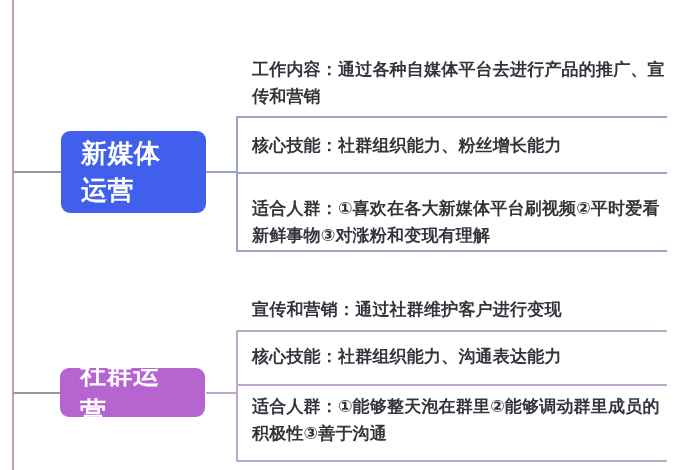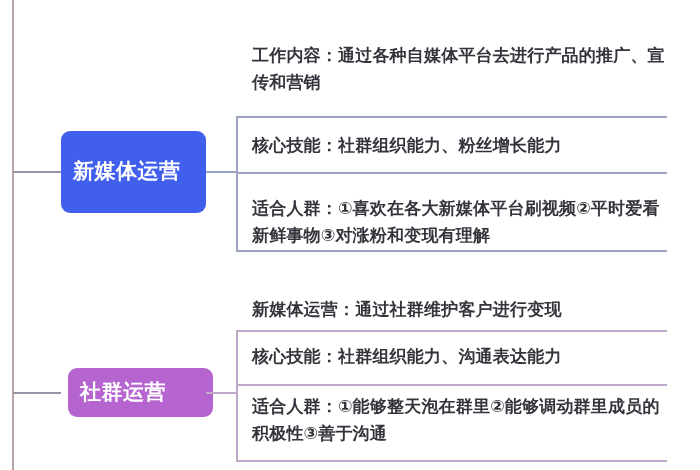--- a/index.html
+++ b/index.html
@@ -39,22 +39,22 @@
   }
 
   
   .node {
     position: absolute;
     box-sizing: border-box;
     border-radius: 9px;
     color: #ffffff;
     display: flex;
     align-items: center;
-    padding: 6px 12px;
-    font-size: 21px;
+    padding: 6px 20px;
+    font-size: 26px;
     font-weight: 700;
     line-height: 1.42;
     letter-spacing: 0.5px;
   }
   .node-blue   { background: #3f5fec; }
   .node-purple { background: #b564d0; }
 
   
   .node-connector {
     position: absolute;
@@ -99,50 +99,50 @@
   <div class="node node-blue" style="left:61px; top:131px; width:145px; height:82px;">
     <span>新媒体运营</span>
   </div>
 
   <div class="node-connector" style="left:206px; top:171px; width:31px; background:#9aa3c4;"></div>
 
   <div class="branch-group">
 
     <div class="bracket" style="left:236px; top:117px; height:135px; background:#9aa3c4;"></div>
 
-    <div class="row" style="left:238px; top:38px; width:430px; height:62px;justify-content:center;">
+    <div class="row" style="left:238px; top:52px; width:430px; height:62px;justify-content:center;">
       <span>工作内容：通过各种自媒体平台去进行产品的推广、宣传和营销</span>
     </div>
     <div class="divider" style="left:236px; top:116px; width:431px; background:#9aa3c4;"></div>
 
     <div class="row" style="left:238px; top:118px; width:430px; height:54px;">
       <span>核心技能：社群组织能力、粉丝增长能力</span>
     </div>
     <div class="divider" style="left:236px; top:172px; width:431px; background:#9aa3c4;"></div>
 
     <div class="row" style="left:238px; top:174px; width:430px; height:96px;">
       <span>适合人群：①喜欢在各大新媒体平台刷视频②平时爱看新鲜事物③对涨粉和变现有理解</span>
     </div>
     <div class="divider" style="left:236px; top:250px; width:431px; background:#9aa3c4;"></div>
   </div>
 
   <div class="trunk-connector" style="left:13px; top:392px; width:48px;"></div>
 
-  <div class="node node-purple" style="left:68px; top:368px; width:145px; height:49px;">
+  <div class="node node-purple" style="left:60px; top:368px; width:145px; height:49px;">
     <span>社群运营</span>
   </div>
 
   <div class="node-connector" style="left:206px; top:392px; width:31px; background:#c0a8c8;"></div>
 
   <div class="branch-group">
 
     <div class="bracket" style="left:236px; top:331px; height:130px; background:#c0a8c8;"></div>
 
     <div class="row" style="left:238px; top:287px; width:430px; height:44px;">
-      <span>新媒体运营：通过社群维护客户进行变现</span>
+      <span>宣传和营销：通过社群维护客户进行变现</span>
     </div>
     <div class="divider" style="left:236px; top:330px; width:431px; background:#c0a8c8;"></div>
 
     <div class="row" style="left:238px; top:332px; width:430px; height:48px;">
       <span>核心技能：社群组织能力、沟通表达能力</span>
     </div>
     <div class="divider" style="left:236px; top:384px; width:431px; background:#c0a8c8;"></div>
 
     <div class="row" style="left:238px; top:386px; width:430px; height:68px;align-items:center;">
       <span>适合人群：①能够整天泡在群里②能够调动群里成员的积极性③善于沟通</span>

